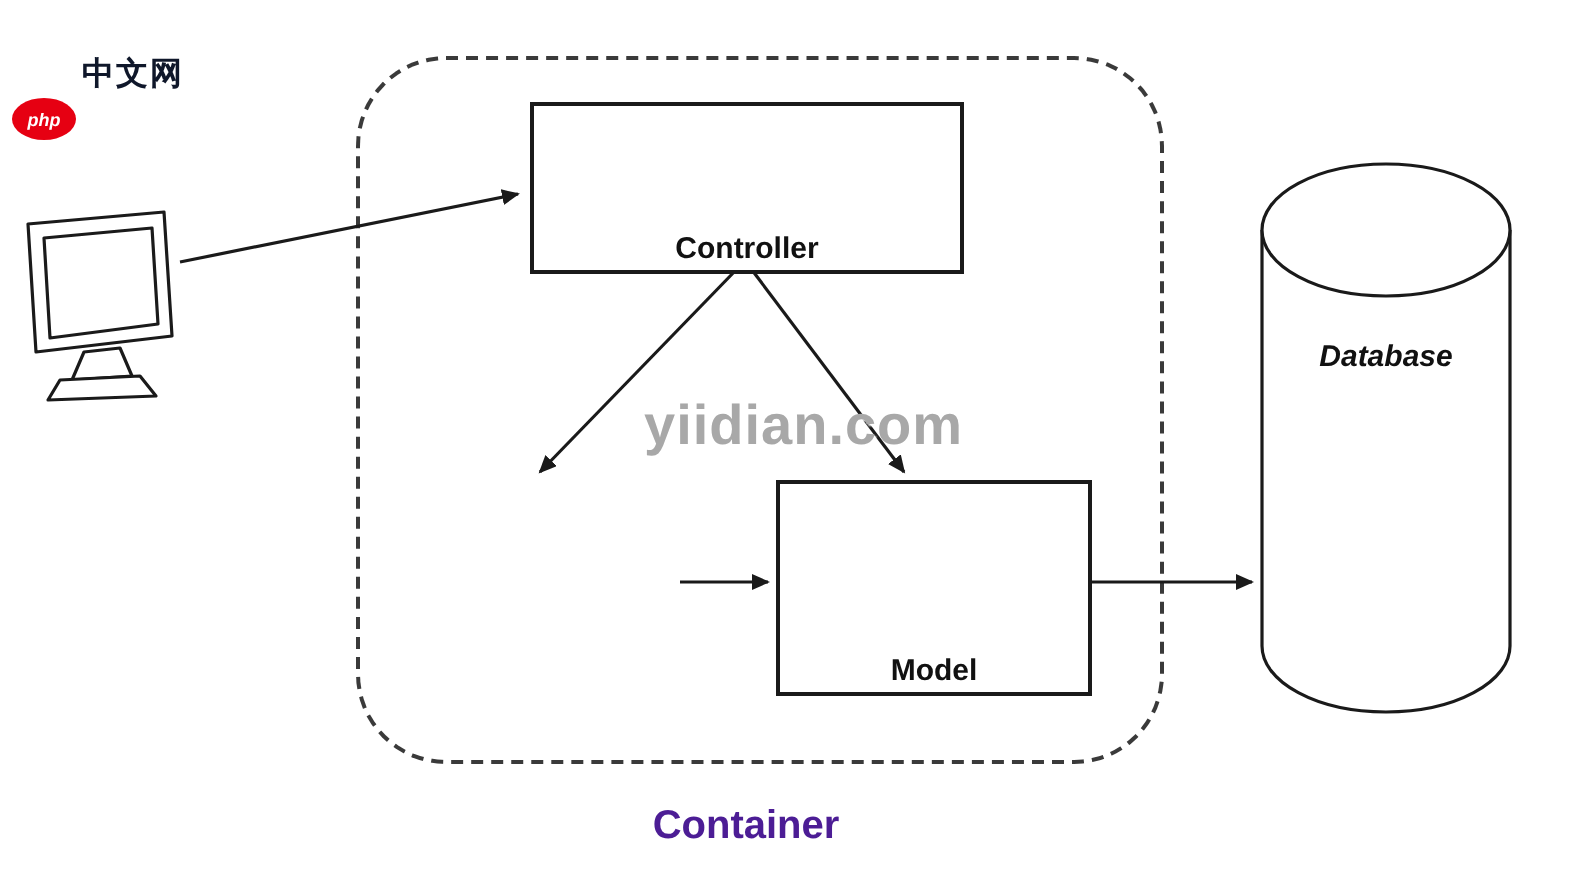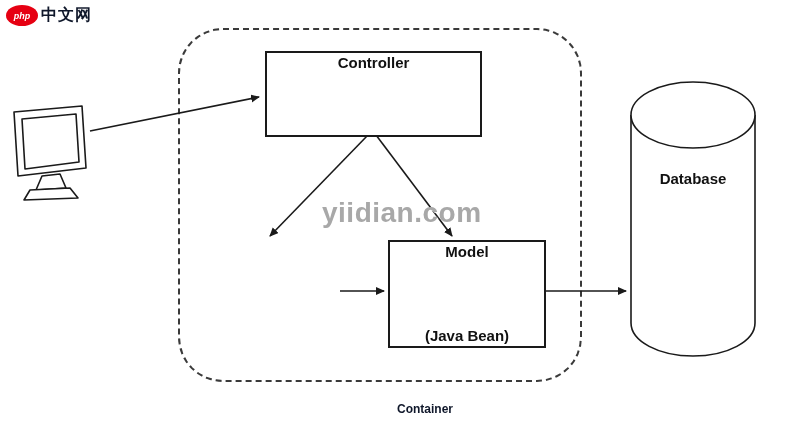--- a/index.html
+++ b/index.html
@@ -10,49 +10,49 @@
     outline:1px solid #b7b7b7;
     font-family:"Liberation Sans", sans-serif;
     overflow:hidden;
   }
   
   .logo{position:absolute;left:6px;top:5px;display:flex;align-items:center;gap:3px;}
   .logo-badge{
     width:32px;height:21px;border-radius:50%;
     background:#e60012;color:#fff;
     font-size:9px;font-weight:bold;font-style:italic;
-    display:flex;align-items:center;justify-content:center;
+    display:flex;align-items:center;justify-content:center;margin-top:44px;
   }
   .logo-text{color:#0f172a;font-size:16px;font-weight:bold;letter-spacing:1px;}
   
   .wires{position:absolute;left:0;top:0;z-index:2;}
   
   .dashed-container{
     position:absolute;left:178px;top:28px;width:400px;height:350px;
     border:2px dashed #3a3a3a;border-radius:45px;z-index:1;
   }
   
   .node{
     position:absolute;background:#fff;border:2px solid #1a1a1a;
-    display:flex;flex-direction:column;align-items:center;justify-content:space-between;
+    display:flex;flex-direction:column;align-items:center;justify-content:flex-end;
     gap:4px;z-index:3;color:#111;
   }
   .node .line{font-size:15px;font-weight:bold;text-align:center;line-height:20px;}
   .node-controller{left:265px;top:51px;width:213px;height:82px;}
   .node-view{left:197px;top:240px;width:141px;height:104px;}
   .node-model{left:388px;top:240px;width:154px;height:104px;}
   
   .db-label{
     position:absolute;left:631px;top:170px;width:124px;
-    text-align:center;font-size:15px;font-weight:bold;color:#111;z-index:3;
+    text-align:center;font-size:15px;font-weight:bold;color:#111;z-index:3;font-style:italic;
   }
   
   .container-label{
     position:absolute;left:293px;top:402px;width:160px;
-    text-align:right;font-size:12px;font-weight:bold;color:#0f172a;
+    text-align:center;font-size:20px;font-weight:bold;color:#4c1d95;
   }
   
   .watermark{
     position:absolute;left:322px;top:197px;width:160px;
     font-size:28px;font-weight:bold;color:#a8a8a8;
     text-shadow:1px 1px 1px rgba(255,255,255,0.9);
     z-index:4;letter-spacing:0.5px;
   }
 </style>
 </head>
@@ -93,21 +93,20 @@
     <line x1="544" y1="291" x2="626" y2="291" stroke="#1a1a1a" stroke-width="1.6" marker-end="url(#arrow)"></line>
   </svg>
 
   <div class="node node-controller">
     <div class="line">Controller</div>
   </div>
 
 
   <div class="node node-model">
     <div class="line">Model</div>
-    <div class="line">(Java Bean)</div>
   </div>
 
   <div class="db-label">Database</div>
 
   <div class="watermark">yiidian.com</div>
 
   <div class="container-label">Container</div>
 
 </div>
 

